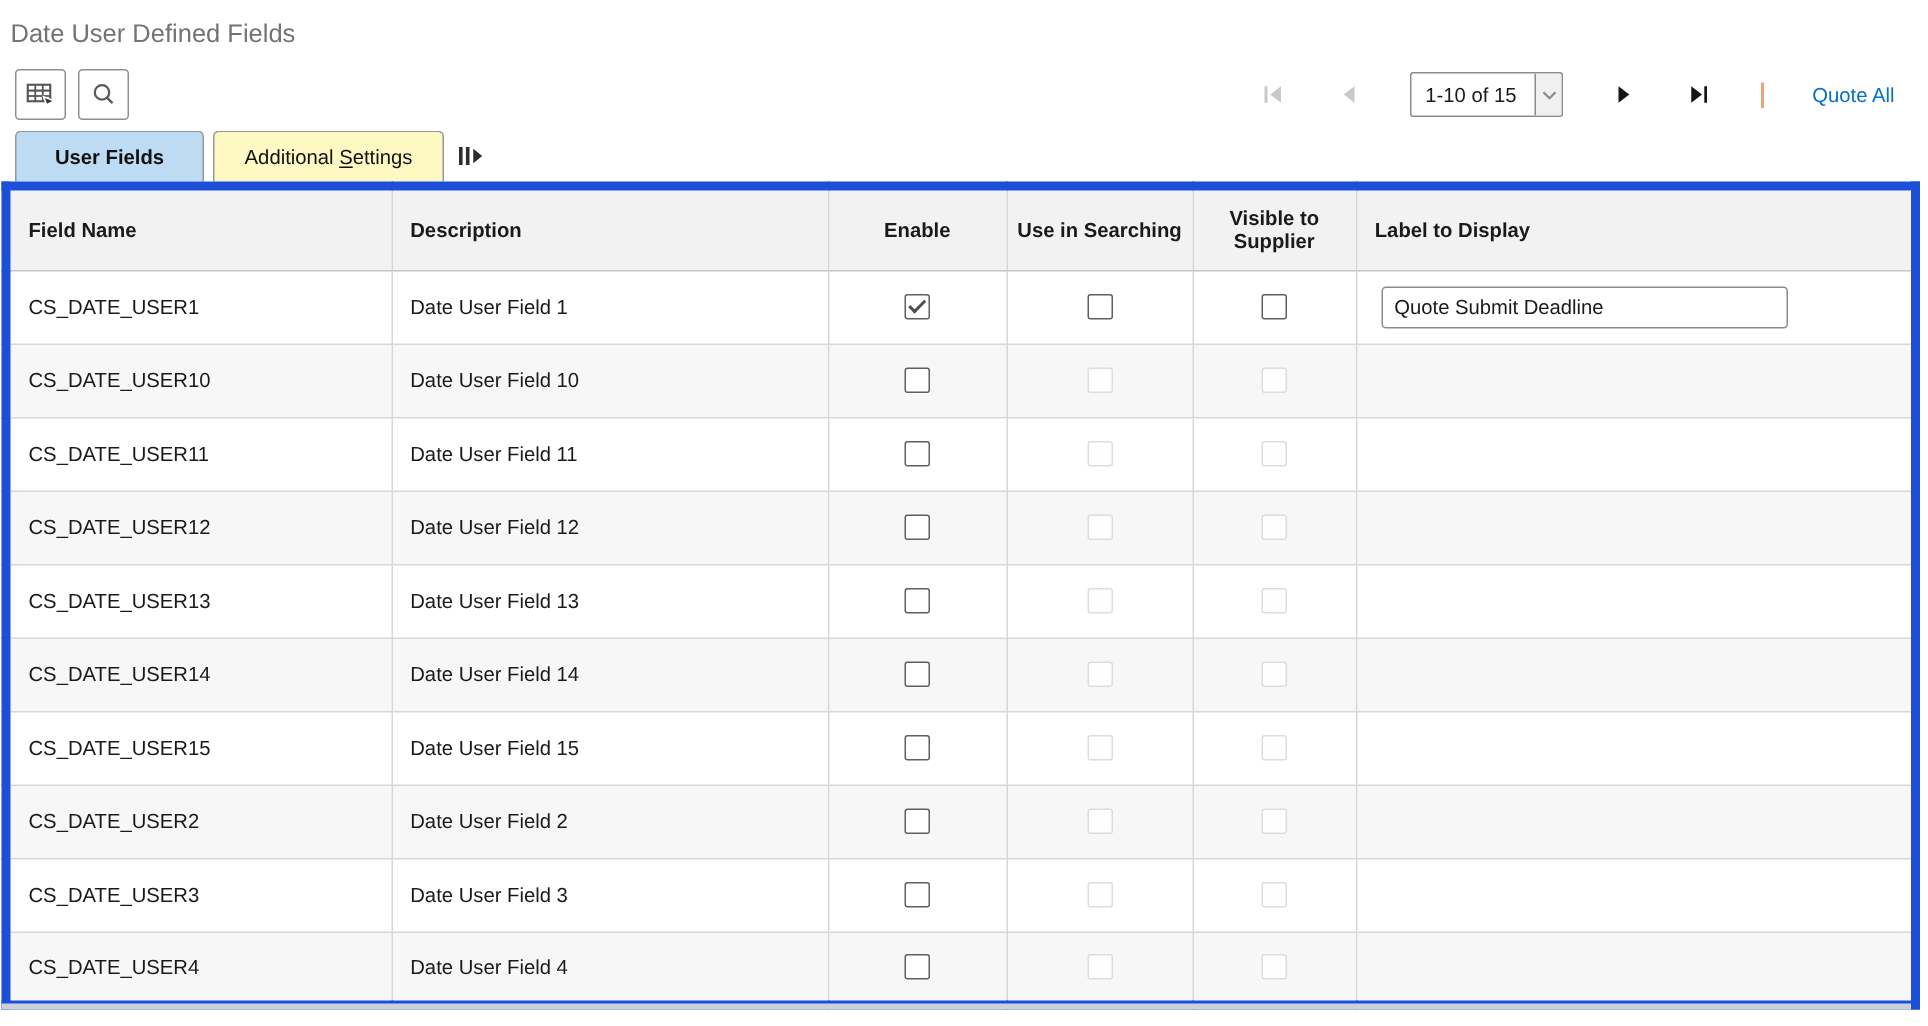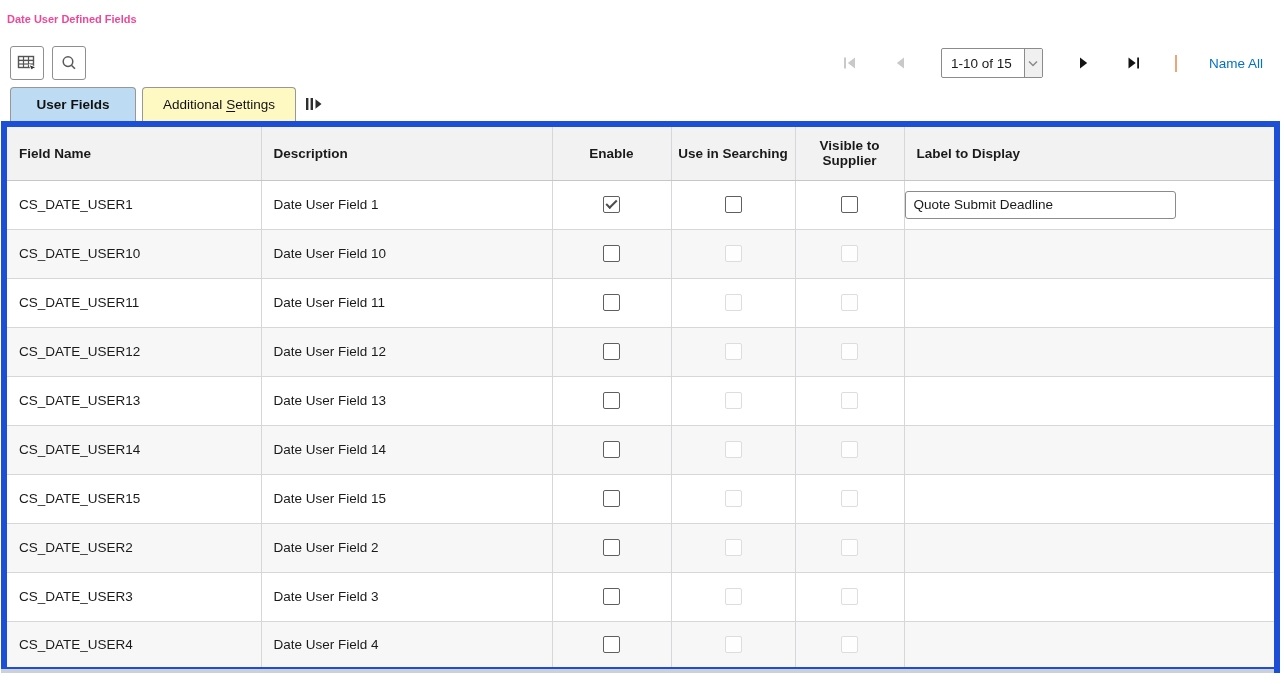--- a/index.html
+++ b/index.html
@@ -4,21 +4,21 @@
 <style>
   html,body{margin:0;padding:0;}
   body{
     width:1285px;height:684px;position:relative;overflow:hidden;
     background:#ffffff;
     font-family:"Liberation Sans", sans-serif;
     -webkit-font-smoothing:antialiased;
   }
   .page-title{
     position:absolute;left:7px;top:13px;
-    font-size:11px;font-weight:bold;color:#ec4899;
+    font-size:17px;font-weight:normal;color:#737373;
   }
   
   .toolbar-btn{
     position:absolute;top:46px;width:34px;height:34px;box-sizing:border-box;
     background:#fff;border:1px solid #8f8f8f;border-radius:3px;
     display:flex;align-items:center;justify-content:center;cursor:pointer;
   }
   #btn-grid-action{left:10px;}
   #btn-find{left:52px;}
   
@@ -78,21 +78,21 @@
     vertical-align:middle;cursor:pointer;
   }
   .cb.disabled{border-color:#dddddd;background:#fefefe;cursor:default;}
   .cb.checked::after{
     content:"";position:absolute;left:2px;top:3px;width:9px;height:4px;
     border-left:2px solid #4d4d4d;border-bottom:2px solid #4d4d4d;
     transform:rotate(-45deg);
   }
   
   .label-input{
-    width:271px;height:28px;box-sizing:border-box;margin-left:0;
+    width:271px;height:28px;box-sizing:border-box;margin-left:16px;
     border:1px solid #8b8b8b;border-radius:3px;background:#fff;
     font-family:"Liberation Sans", sans-serif;font-size:13.5px;color:#1a1a1a;
     padding:0 8px;outline:none;display:block;
   }
   td.label-cell{padding:0 !important;}
   
   .grid-bottom-bar{
     position:absolute;left:1px;top:669px;width:1273px;height:4px;background:#ccd1d7;
   }
   svg{display:block;}
@@ -148,21 +148,21 @@
         <path d="M2 0.5 L9.2 6 L2 11.5 Z" fill="#141414"></path>
       </svg>
   </span>
   <span class="pg-btn enabled">
     <svg width="14" height="12" viewBox="0 0 14 12">
         <path d="M1.5 0.5 L8.7 6 L1.5 11.5 Z" fill="#141414"></path>
         <rect x="10.2" y="0.5" width="1.8" height="11" fill="#141414"></rect>
       </svg>
   </span>
   <span class="pg-sep"></span>
-  <a class="view-all">Name All</a>
+  <a class="view-all">Quote All</a>
 </div>
 
 <div class="tab" id="tab-user-fields">
   <span>User Fields</span>
 </div>
 <div class="tab" id="tab-additional-settings">
   <span><span>Additional </span><span class="ak">S</span><span>ettings</span></span>
 </div>
 <div class="show-cols">
   <svg width="18" height="14" viewBox="0 0 18 14">

